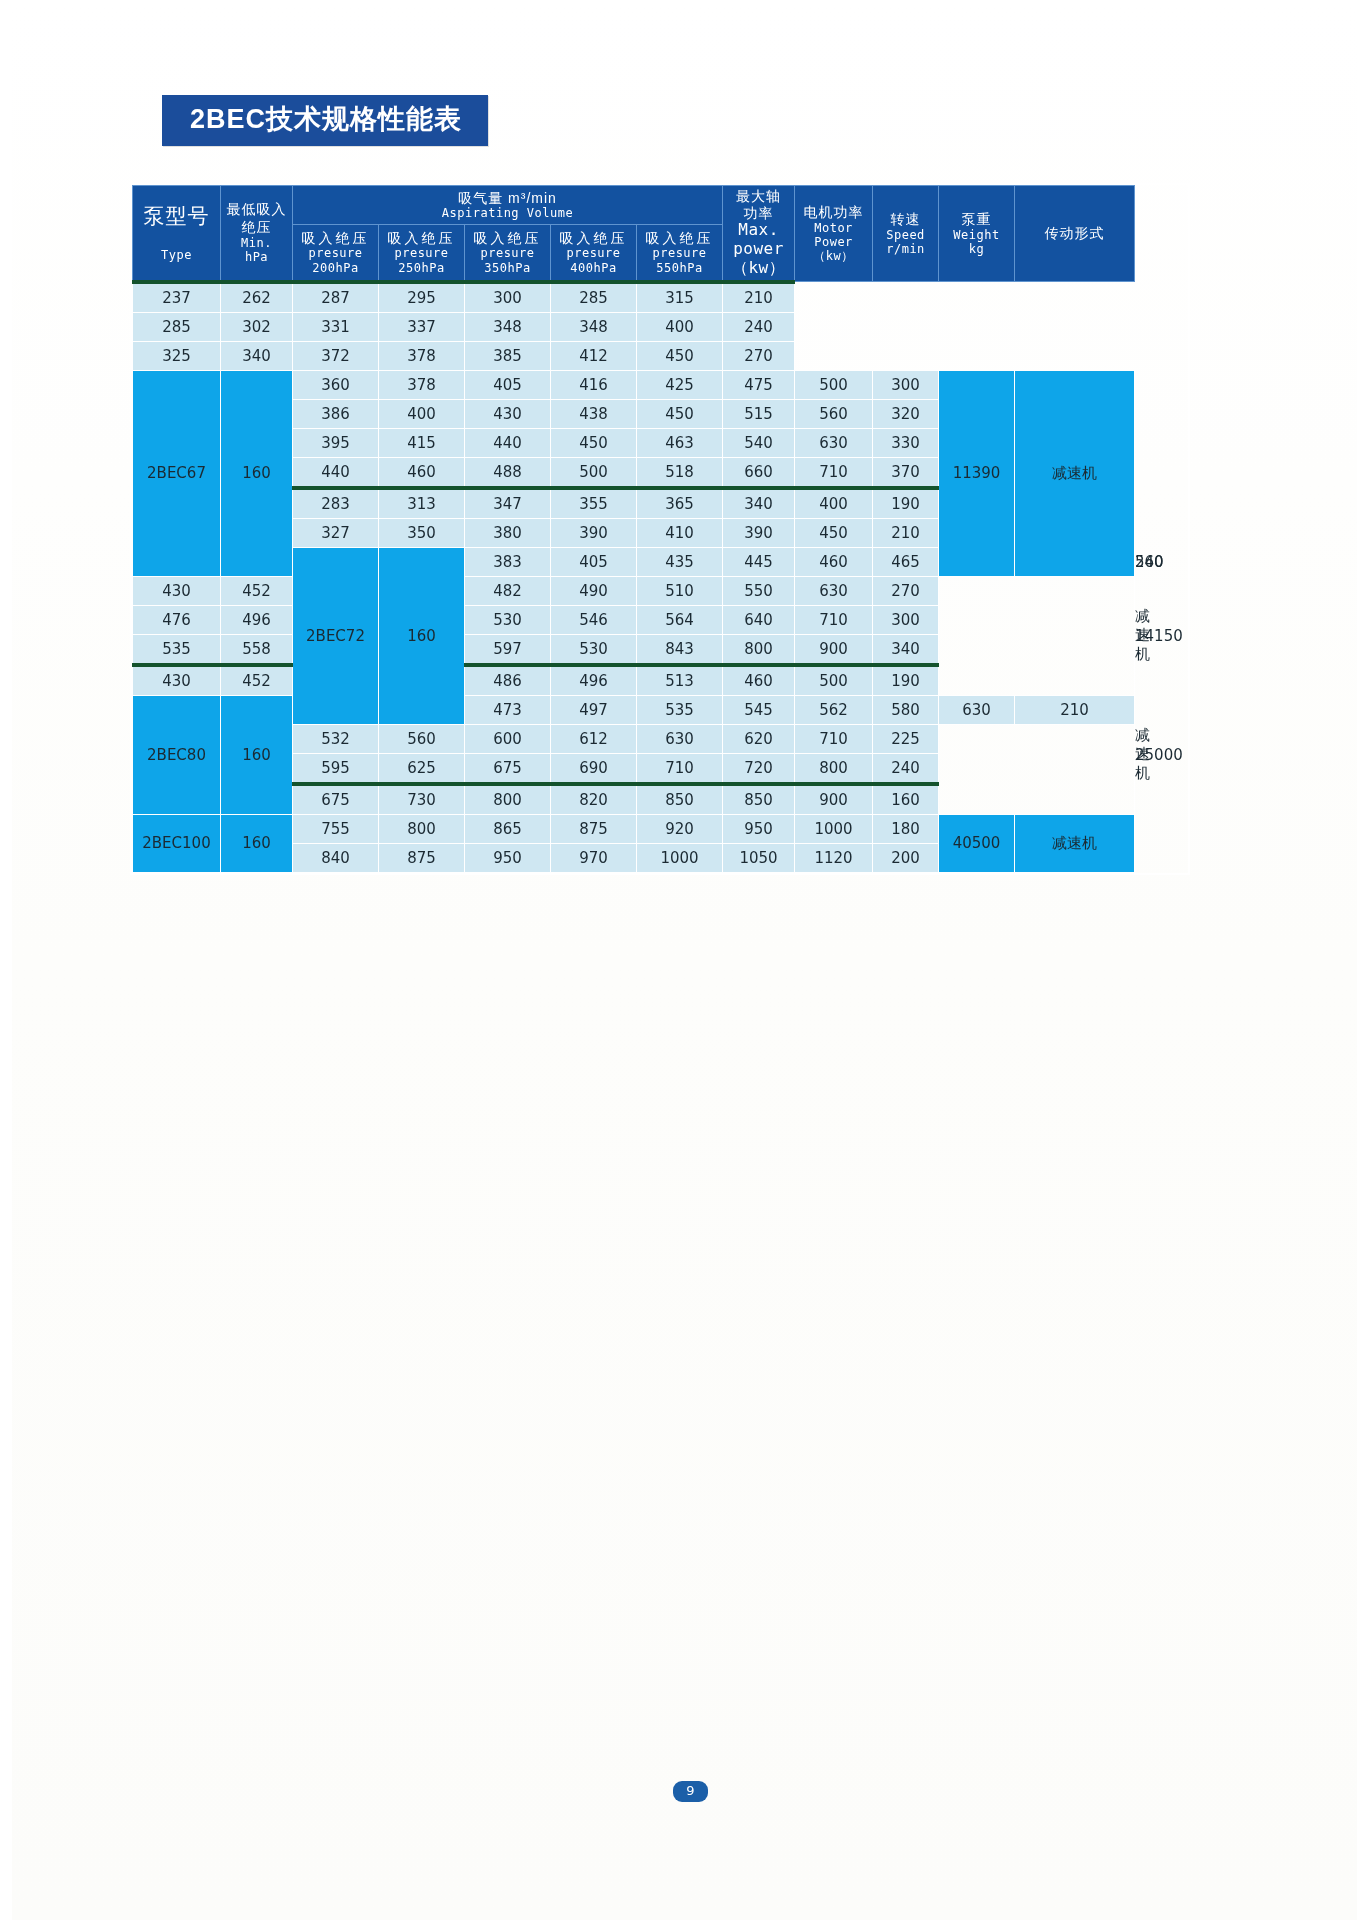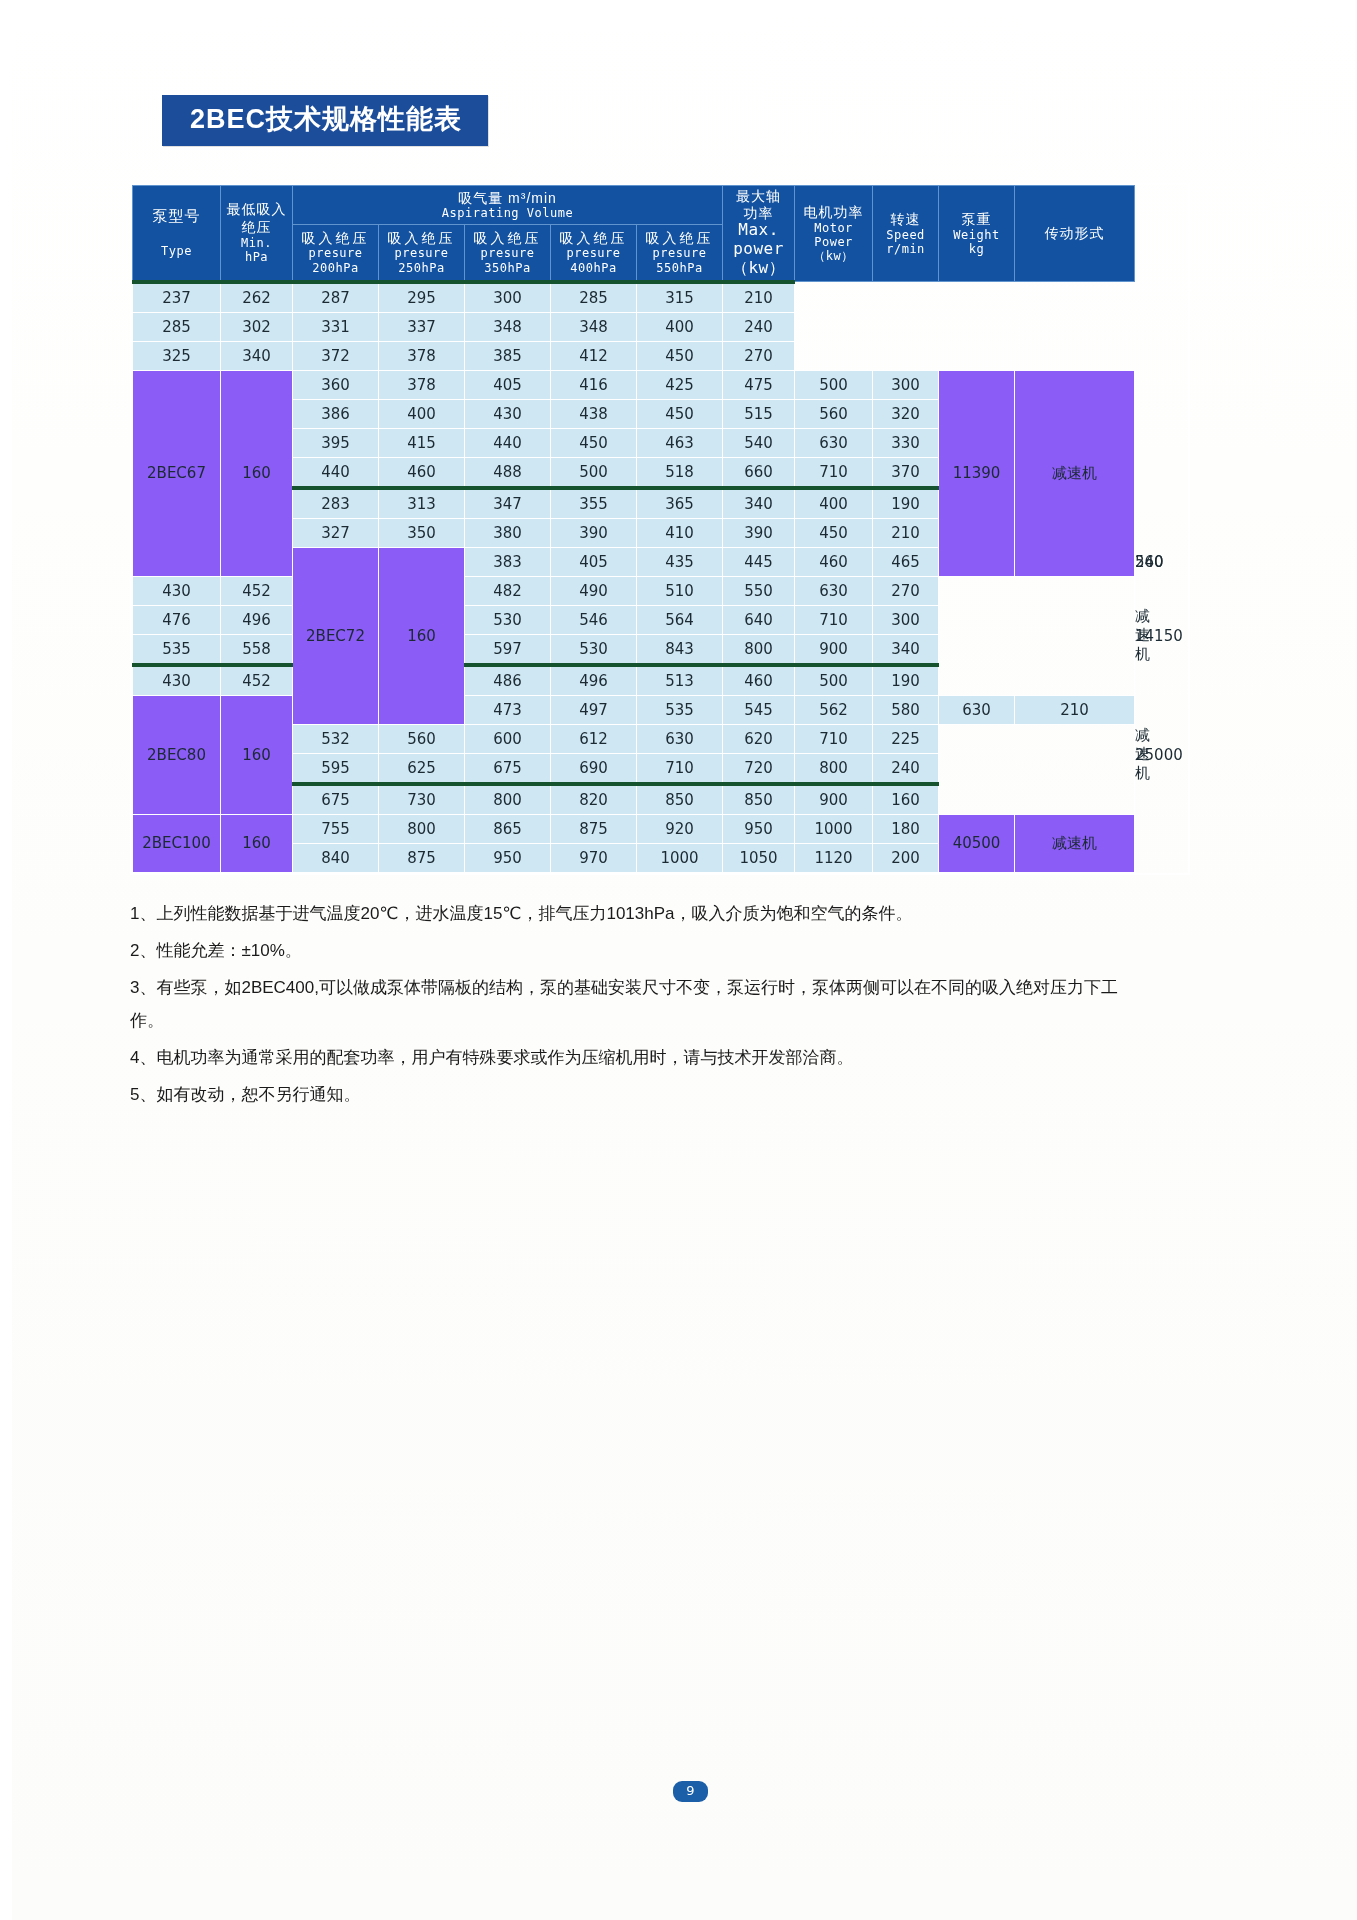--- a/index.html
+++ b/index.html
@@ -70,42 +70,42 @@
     border: 1px solid #5f94cf;
     font-weight: normal;
     padding: 2px 1px;
     line-height: 1.18;
   }
   .hdr-cn {
     font-size: 14px;
     letter-spacing: 1px;
     display: block;
   }
-  .hdr-cn.lg { font-size: 15px; }
+  .hdr-cn.lg { font-size: 21px; }
   .hdr-en {
     font-family: "DejaVu Sans Mono", "Liberation Mono", monospace;
     font-size: 12px;
     display: block;
     letter-spacing: 0.5px;
   }
   .hdr-en.sm { font-size: 16px; }
   .hdr-sp { letter-spacing: 3px; }
 
   
   table.spec tbody td {
     background: #cfe7f2;
     border: 1px solid #ffffff;
     font-family: "DejaVu Sans", sans-serif;
     font-size: 15px;
     color: #1b2a33;
     height: 28px;
     padding: 0;
   }
   table.spec tbody td.grp {
-    background: #8b5cf6;
+    background: #0ea5e9;
     font-size: 15px;
   }
   table.spec tbody tr.grp-start td {
     border-top: 4px solid #14532d;
   }
   table.spec tbody td.cn {
     font-family: "Liberation Sans", sans-serif;
     font-size: 15px;
   }
   .tbl-outer {
@@ -458,27 +458,20 @@
                 <td>1000</td>
                 <td>1050</td>
                 <td>1120</td>
                 <td>200</td>
               </tr>
             </tbody>
       </table>
       </div>
     </div>
 
-    <div class="notes" id="notes-block">
-        <p>1、上列性能数据基于进气温度20℃，进水温度15℃，排气压力1013hPa，吸入介质为饱和空气的条件。</p>
-        <p>2、性能允差：±10%。</p>
-        <p>3、有些泵，如2BEC400,可以做成泵体带隔板的结构，泵的基础安装尺寸不变，泵运行时，泵体两侧可以在不同的吸入绝对压力下工作。</p>
-        <p>4、电机功率为通常采用的配套功率，用户有特殊要求或作为压缩机用时，请与技术开发部洽商。</p>
-        <p>5、如有改动，恕不另行通知。</p>
-      </div>
 
   </div>
 
   <div class="page-num">
     <span class="pill">9</span>
   </div>
 
 </div>
 
 </body></html>

